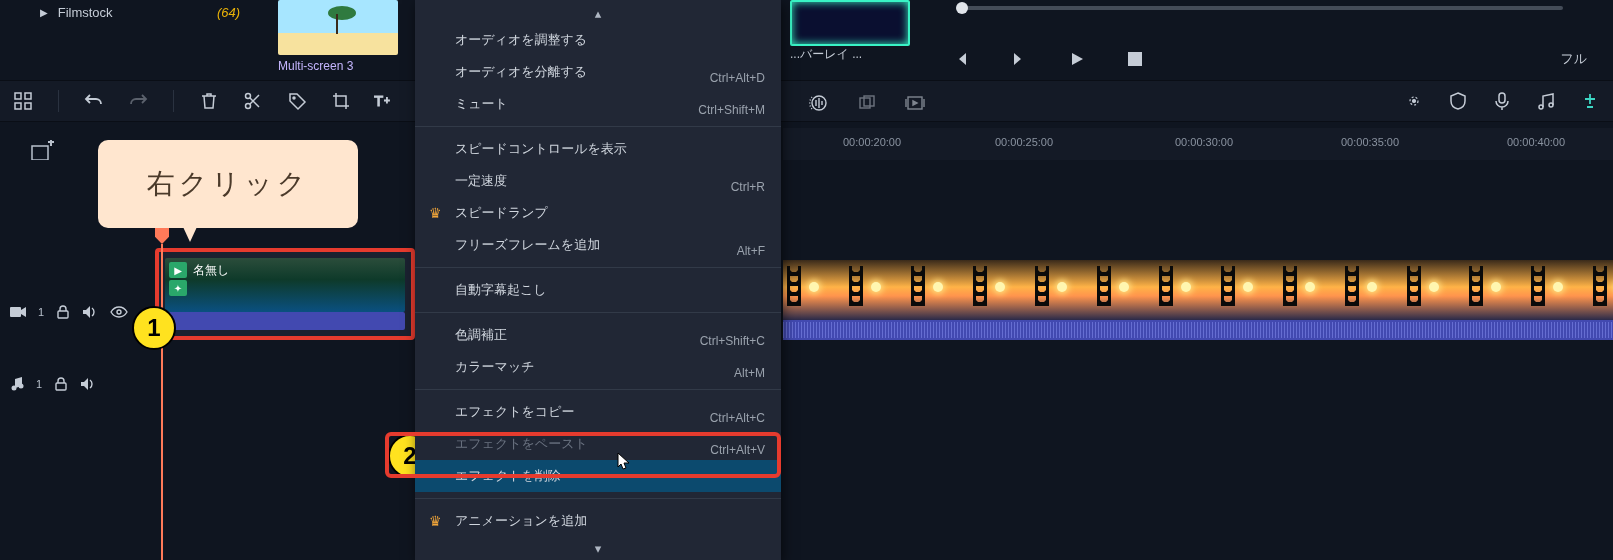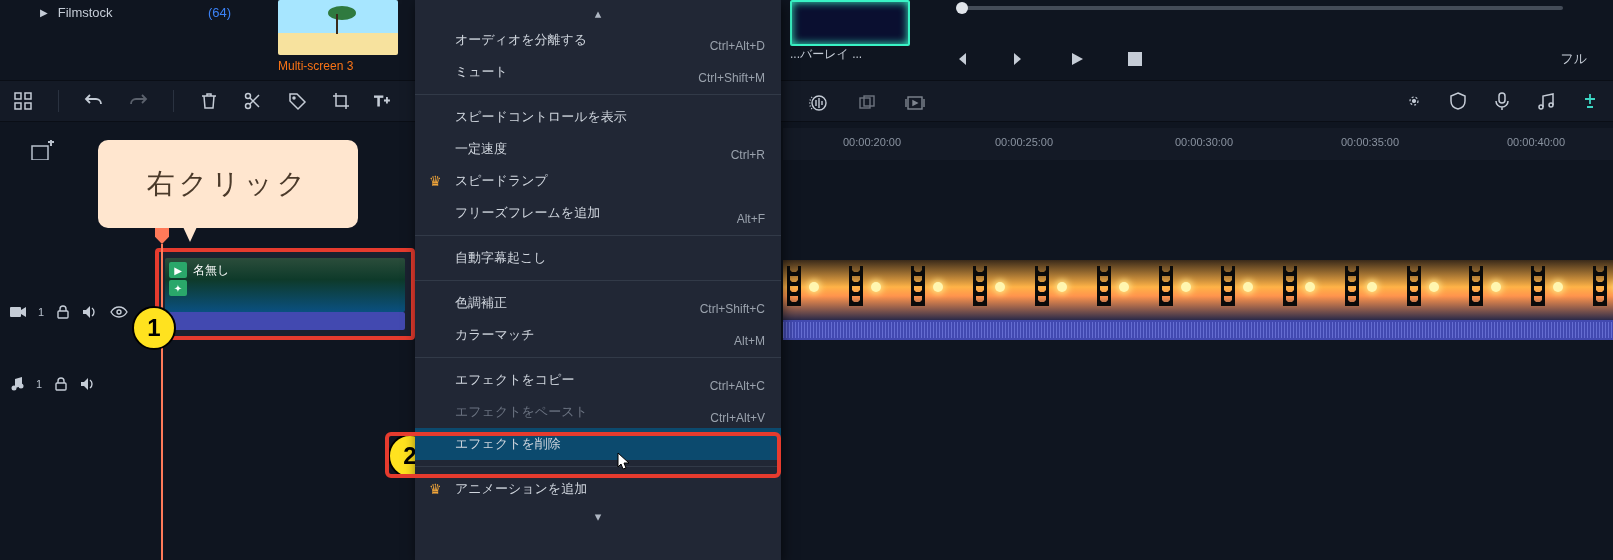--- a/index.html
+++ b/index.html
@@ -1,27 +1,27 @@
 <!DOCTYPE html>
 <html><head>
 <meta charset="utf-8">
 <style>
   * { box-sizing: border-box; margin: 0; padding: 0; font-family: "Segoe UI", Meiryo, sans-serif; }
   body { width: 1613px; height: 560px; background: #0f1520; color: #c5ccd6; overflow: hidden; position: relative; }
 
   
   .lib-row { position:absolute; left:0; top:0; height:25px; width:260px; display:flex; align-items:center; padding-left:40px; font-size:13px; }
   .lib-row .tri { margin-right:10px; font-size:10px;}
-  .lib-row .cnt { margin-left:auto; margin-right:29px; color:#3b82f6;}
+  .lib-row .cnt { margin-left:auto; margin-right:20px; color:#eab308;font-style:italic;}
 
   
   .thumbs { position:absolute; left:278px; top:0; display:flex; gap:20px;}
   .thumb { width:120px; height:75px;}
   .thumb .img { width:120px; height:55px; border-radius:2px;}
-  .thumb .lbl { font-size:12px; color:#f97316; margin-top:4px;}
+  .thumb .lbl { font-size:12px; color:#c4b5fd; margin-top:4px;}
   .bg-beach { background: linear-gradient(#a7e6ff 60%, #f7e29e 60%); position:relative;}
   .bg-beach::after{content:"";position:absolute;left:48%;top:14px;width:2px;height:20px;background:#3a2a1a;}
   .bg-beach::before{content:"";position:absolute;left:42%;top:6px;width:28px;height:14px;border-radius:50%;background:#2f7a3f;}
   .bg-neon { background:#0a0f30; border:2px solid #39f3c5; box-shadow:inset 0 0 8px #39f3c5;}
   .thumb2-lbl { font-size:12px;}
   .scrub { position:absolute; left:960px; right:50px; top:6px; height:4px; background:#444c58; border-radius:2px;}
   .scrub-knob { position:absolute; left:956px; top:2px; width:12px; height:12px; border-radius:50%; background:#e0e4ea;}
   .transport { position:absolute; top:48px; left:950px; display:flex; gap:36px; align-items:center;}
   .tbtn { width:22px; height:22px; color:#c5ccd6; display:flex; align-items:center; justify-content:center;}
   .full-lbl { position:absolute; right:26px; top:50px; font-size:13px; color:#c5ccd6;}
@@ -334,20 +334,23 @@
 <div class="badge-num badge-1">
     <span>1</span>
   </div>
 <div class="badge-num badge-2">
     <span>2</span>
   </div>
 
 <div class="menu">
   <div class="menu-scroll-btn">▴</div>
   <div class="menu-item">
+      <span>オーディオを調整する</span>
+    </div>
+  <div class="menu-item">
       <span>オーディオを分離する</span>
       <span class="hotkey">Ctrl+Alt+D</span>
     </div>
   <div class="menu-item">
       <span>ミュート</span>
       <span class="hotkey">Ctrl+Shift+M</span>
     </div>
   <div class="menu-divider"></div>
   <div class="menu-item">
       <span>スピードコントロールを表示</span>

